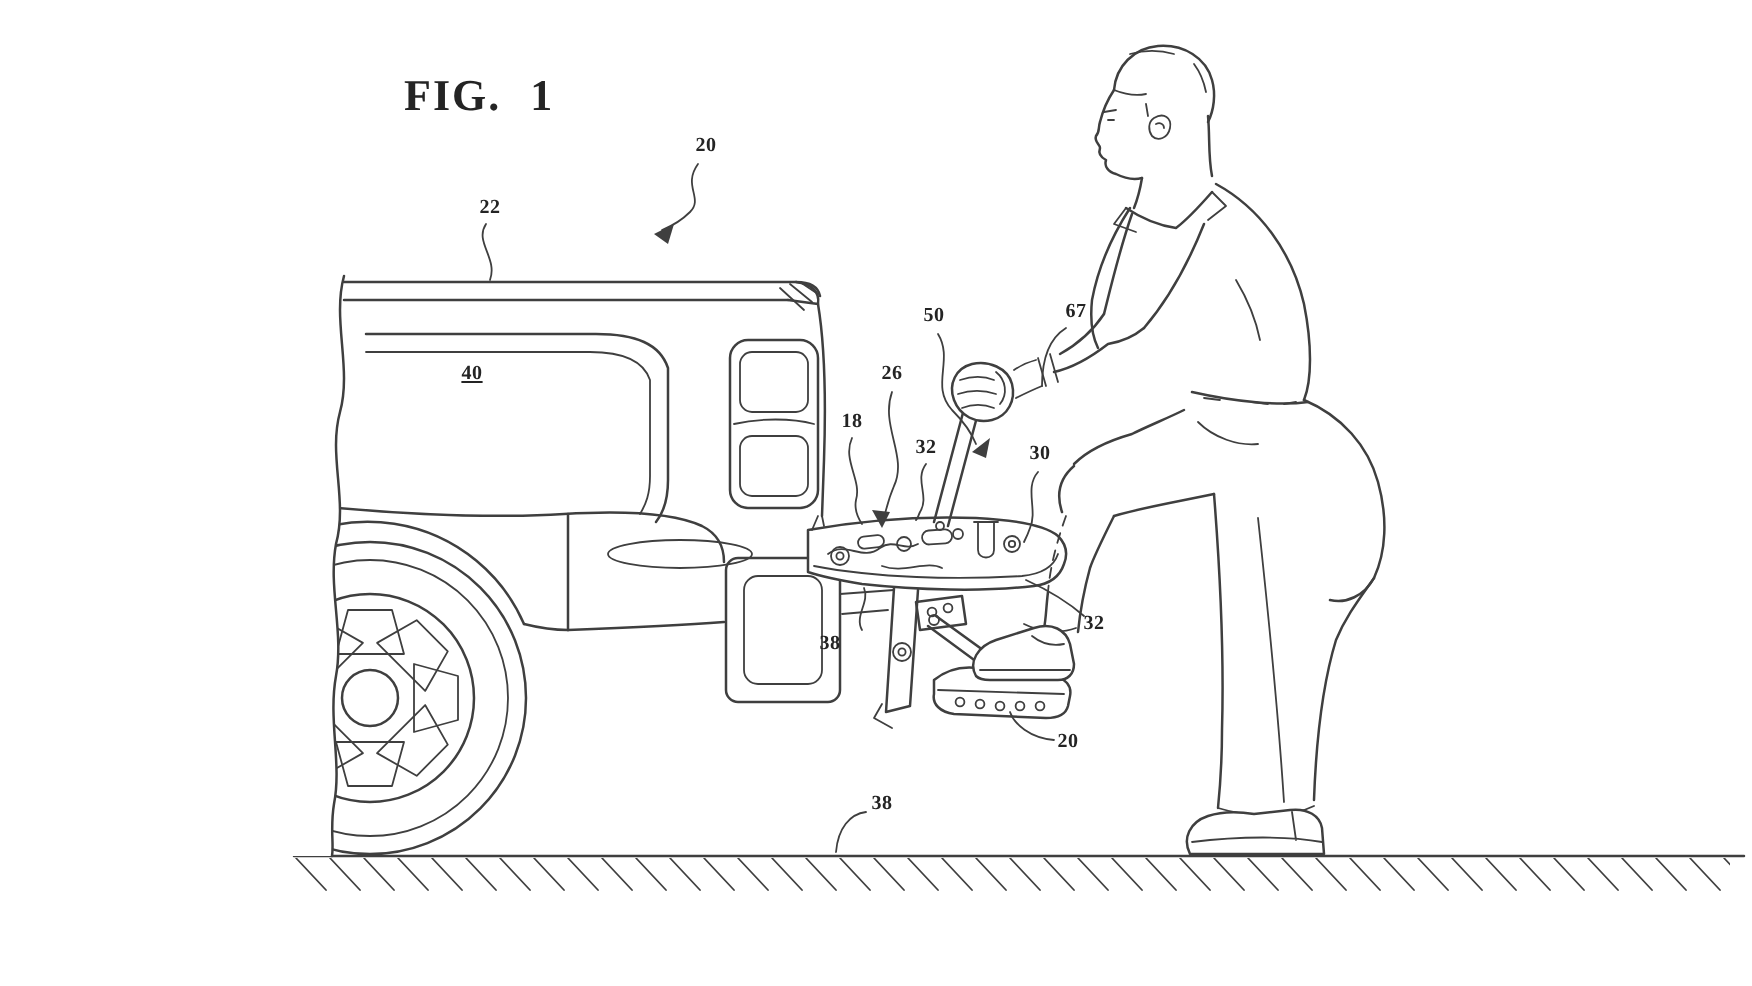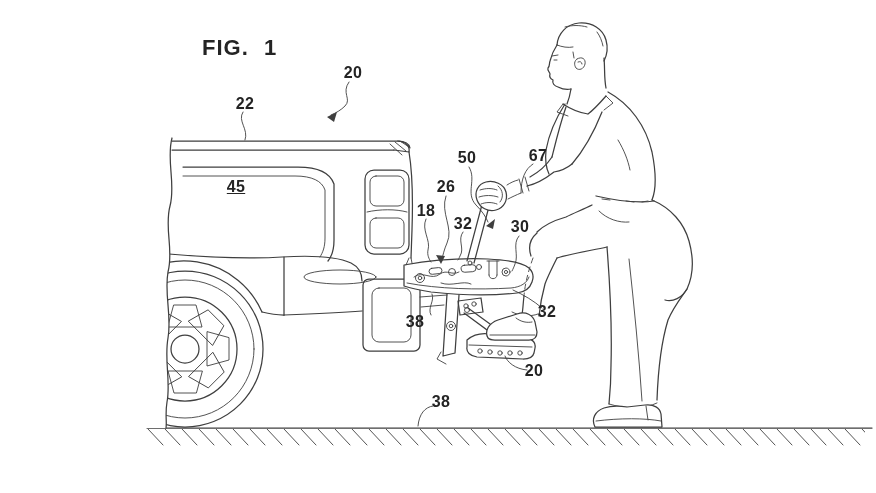--- a/index.html
+++ b/index.html
@@ -1,29 +1,29 @@
 <!DOCTYPE html>
 <html style="--line-color: #3f3f3f; --bg: #ffffff; --label-color: #242424;"><head>
 <meta charset="utf-8">
 <style>
   html,body{margin:0;padding:0;background:#fff;}
   .stage{
     position:relative;width:876px;height:493px;
     background:var(--bg,#ffffff);overflow:hidden;
-    font-family:Liberation Sans, sans-serif;
+    font-family:Liberation Serif, serif;
   }
   .stage svg{position:absolute;left:0;top:0;}
   .ln{fill:none;stroke:var(--line-color,#3f3f3f);stroke-width:1.25;stroke-linecap:round;stroke-linejoin:round;}
   .thin{stroke-width:0.9;}
   .fillw{fill:var(--bg,#ffffff);}
   .solid{fill:var(--line-color,#3f3f3f);stroke:none;}
   .dash{stroke-dasharray:5 4;}
   .ref{
     position:absolute;transform:translate(-50%,-50%);
-    font-weight:bold;font-size:16px;letter-spacing:.3px;
+    font-weight:bold;font-size:10px;letter-spacing:.3px;
     color:var(--label-color,#242424);white-space:nowrap;
   }
   .underline{text-decoration:underline;}
   .fig-title{
     position:absolute;left:202px;top:35px;
     font-weight:bold;font-size:22px;letter-spacing:1px;word-spacing:8px;
     color:var(--label-color,#242424);
   }
 </style>
 </head>
@@ -225,21 +225,21 @@
       <path class="ln thin" d="M542,308 C534,301 524,295 513,290"></path>
       <path class="ln thin" d="M431,315 C427,308 435,301 432,294"></path>
       <path class="ln thin" d="M527,370 C515,369 507,362 505,356"></path>
       <path class="ln thin" d="M433,406 C425,407 419,414 418,426"></path>
     </g>
   </svg>
 
   <span class="fig-title">FIG. 1</span>
   <span class="ref" style="left:353px;top:73px">20</span>
   <span class="ref" style="left:245px;top:104px">22</span>
-  <span class="ref underline" style="left:236px;top:187px">45</span>
+  <span class="ref underline" style="left:236px;top:187px">40</span>
   <span class="ref" style="left:446px;top:187px">26</span>
   <span class="ref" style="left:441px;top:402px">38</span>
   <span class="ref" style="left:520px;top:227px">30</span>
   <span class="ref" style="left:463px;top:224px">32</span>
   <span class="ref" style="left:547px;top:312px">32</span>
   <span class="ref" style="left:426px;top:211px">18</span>
   <span class="ref" style="left:415px;top:322px">38</span>
   <span class="ref" style="left:534px;top:371px">20</span>
   <span class="ref" style="left:538px;top:156px">67</span>
   <span class="ref" style="left:467px;top:158px">50</span>

